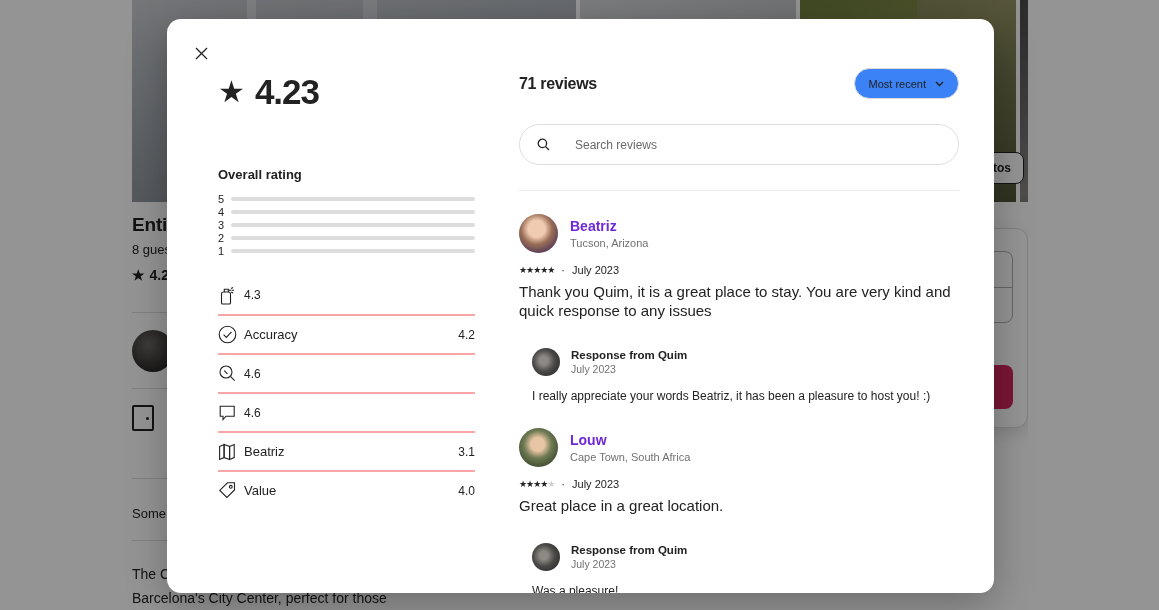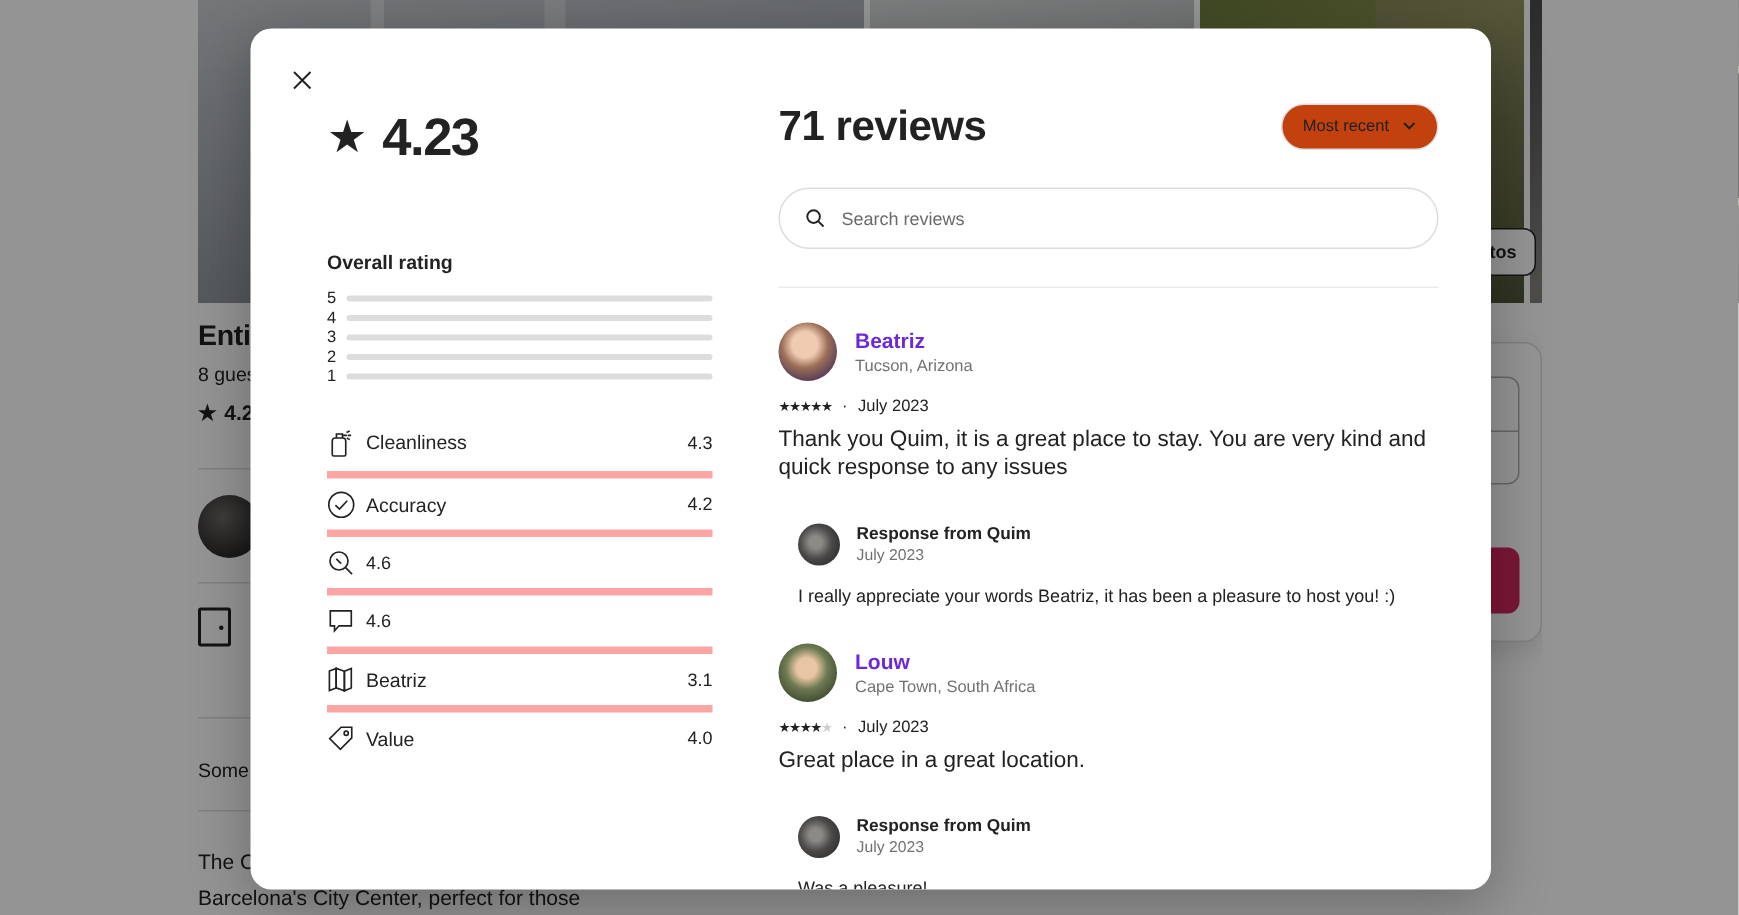--- a/index.html
+++ b/index.html
@@ -92,34 +92,34 @@
   .score-num { font-size: 35px; font-weight: bold; letter-spacing: -1px; color: #222; }
 
   .ov-title { margin-top: 55px; font-size: 13px; font-weight: bold; color: #222; }
   .bars { margin-top: 10px; }
   .bar-row { display: flex; align-items: center; height: 13px; }
   .bar-lab { width: 13px; font-size: 11px; color: #222; }
   .bar-track { flex: 1; height: 4px; background: #dddddd; border-radius: 2px; overflow: hidden; }
   .bar-fill { height: 4px; background: #222222; border-radius: 2px; }
 
   .cats { margin-top: 18px; }
-  .cat { display: flex; align-items: center; height: 39px; border-top: 5px solid #fca5a5; }
+  .cat { display: flex; align-items: center; height: 39px; border-top: 2px solid #fca5a5; }
   .cat:first-child { border-top: none; }
   .cat .ic { width: 26px; display: flex; align-items: center; }
   .cat .nm { flex: 1; font-size: 13px; color: #222; }
   .cat .vl { font-size: 12px; color: #222; }
 
   
   .right-pane { flex: 1; padding: 0 35px 0 8px; position: relative; overflow: hidden; }
   .rv-head { display: flex; align-items: center; justify-content: space-between; margin-top: 5px; }
-  .rv-count { font-size: 28px; font-weight: bold; color: #222; letter-spacing: -.3px; }
+  .rv-count { font-size: 16px; font-weight: bold; color: #222; letter-spacing: -.3px; }
   .sortbtn { display: flex; align-items: center; gap: 9px; height: 31px; padding: 0 14px;
-    border: 1px solid #dddddd; border-radius: 22px; font-size: 11px; color: #222; background: #c2410c; }
+    border: 1px solid #dddddd; border-radius: 22px; font-size: 11px; color: #222; background: #3b82f6; }
   .searchbar { margin-top: 25px; height: 41px; border: 1px solid #dddddd; border-radius: 22px;
-    display: flex; align-items: center; gap: 11px; padding: 0 17px; }
+    display: flex; align-items: center; gap: 25px; padding: 0 17px; }
   .searchbar input { border: none; outline: none; font-size: 12px; color: #222; width: 100%;
     font-family: "Liberation Sans", sans-serif; background: transparent; }
   .searchbar input::placeholder { color: #6a6a6a; }
   .rule { margin-top: 25px; height: 1px; background: #ebebeb; }
 
   .review { margin-top: 23px; }
   .rv-top { display: flex; align-items: center; gap: 12px; }
   .av { width: 39px; height: 39px; border-radius: 50%; flex: 0 0 auto; }
   .av.beatriz { background: radial-gradient(circle at 45% 38%, #f0cbb2 0 26%, #9a6e56 48%, #5c3f58 75%, #3c2a3c 100%); }
   .av.louw { background: radial-gradient(circle at 48% 42%, #e8c5a4 0 22%, #6d7a52 46%, #3f4a30 78%, #2a3322 100%); }
@@ -255,21 +255,20 @@
       <div class="cats">
         <div class="cat">
           <span class="ic">
             <svg width="17" height="20" viewBox="0 0 17 20" fill="none" stroke="#222" stroke-width="1.1">
               <path d="M5.5 7h5a2 2 0 0 1 2 2v9a1 1 0 0 1-1 1h-7a1 1 0 0 1-1-1V9a2 2 0 0 1 2-2z"></path>
               <path d="M6.3 7V4.3h4V7"></path>
                 <path d="M10.3 5.2h3"></path>
                 <path d="M13 3.4l2.1-1M13.8 5.2h2.3M13.2 7l2 1.1"></path>
             </svg>
           </span>
-          <span class="nm">Cleanliness</span>
           <span class="vl">4.3</span>
         </div>
         <div class="cat">
           <span class="ic">
             <svg width="19" height="19" viewBox="0 0 19 19" fill="none" stroke="#222" stroke-width="1.1">
               <circle cx="9.5" cy="9.5" r="8.3"></circle>
                 <path d="M5.6 9.7l2.7 2.7 5.2-5.6"></path>
             </svg>
           </span>
           <span class="nm">Accuracy</span>

